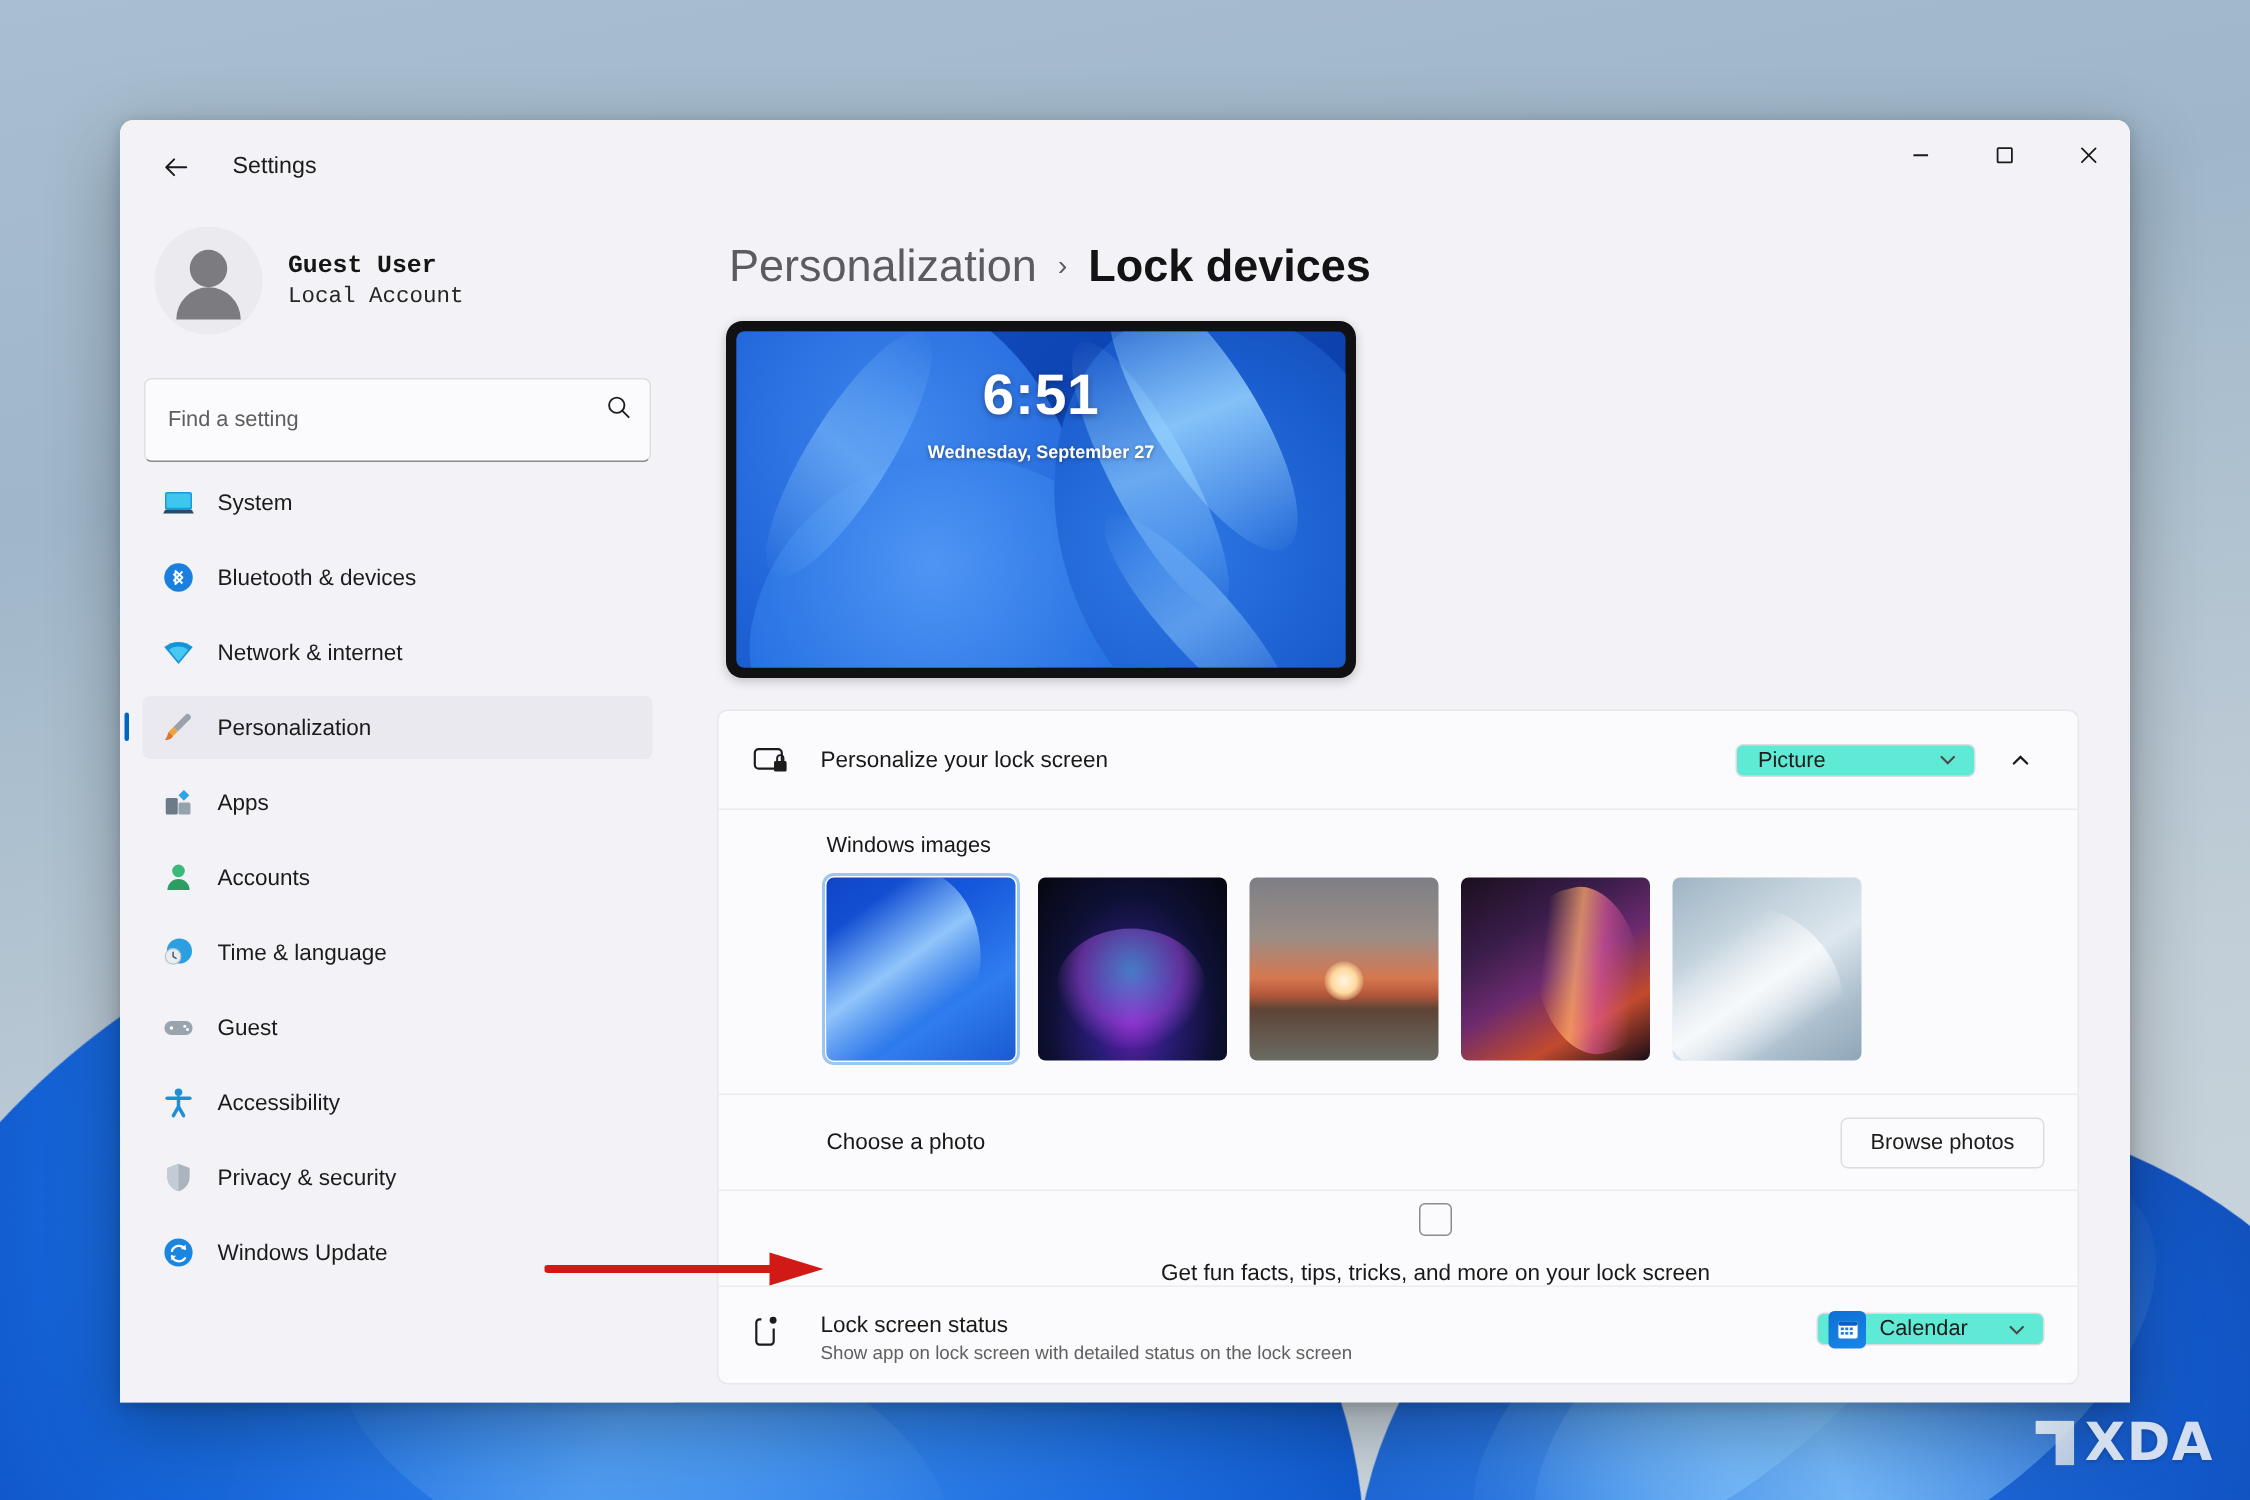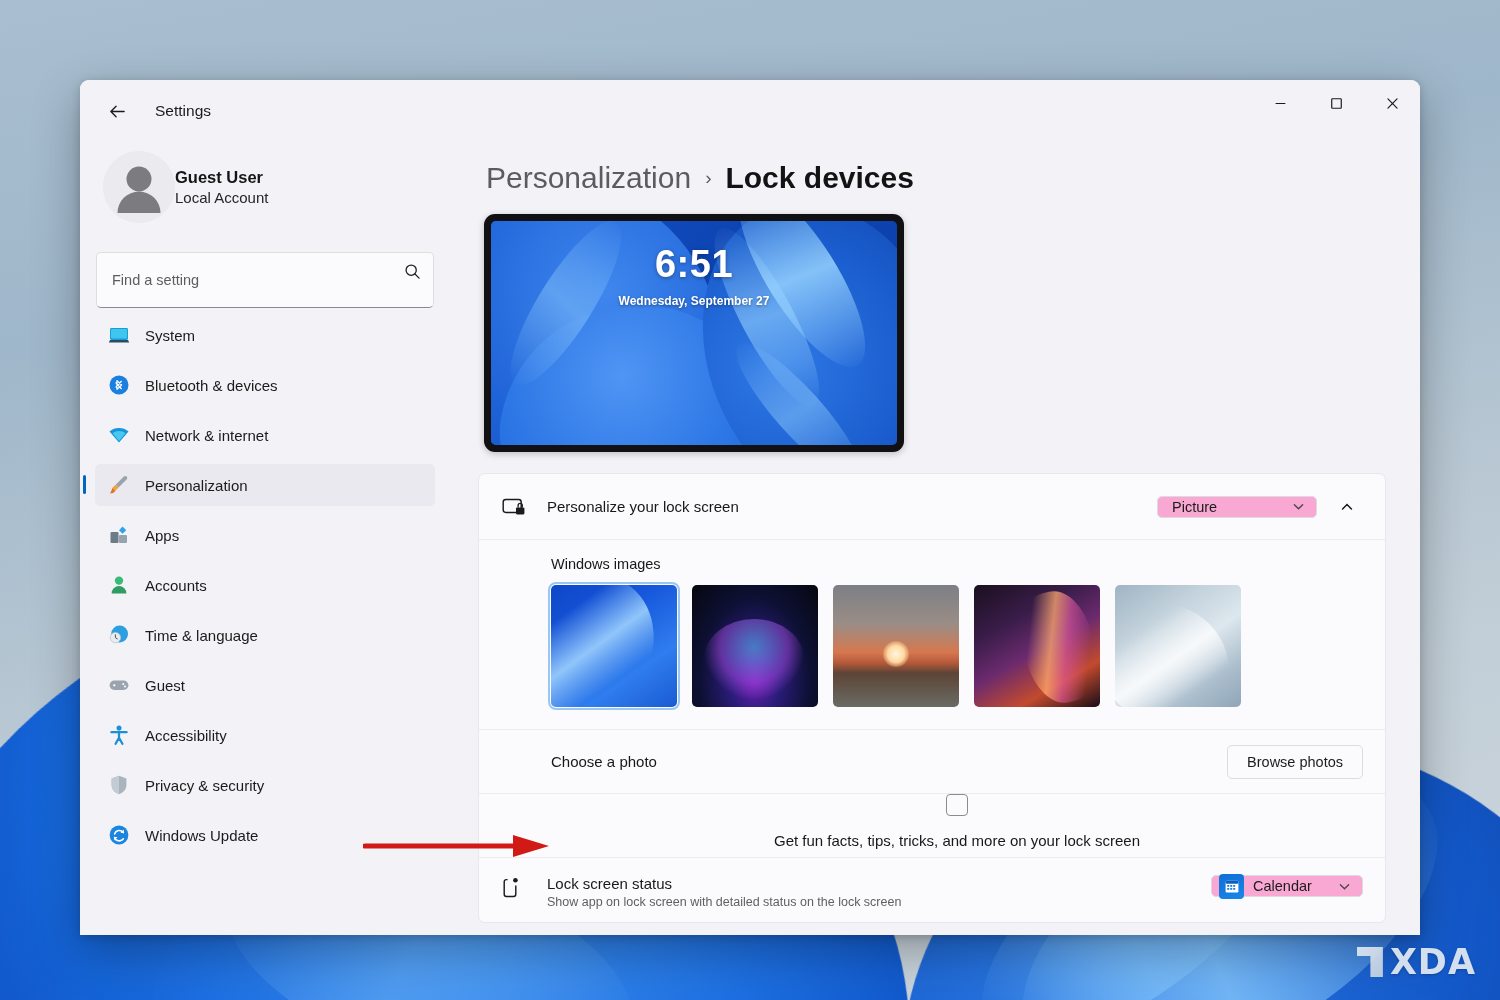--- a/index.html
+++ b/index.html
@@ -120,22 +120,24 @@
   
   #sidebar {
     width: 370px;
     flex-shrink: 0;
     padding: 0 15px;
     background: #f3f3f7;
     overflow: hidden;
   }
   #account-block {
     display: flex; align-items: center;
+    gap: 17px;
     padding: 4px 0 0 8px;
     height: 86px;
+    font-family: Liberation Mono, monospace;
   }
   #avatar {
     width: 72px; height: 72px; border-radius: 50%;
     background: #eaeaee;
     display: flex; align-items: flex-end; justify-content: center;
     overflow: hidden; flex-shrink: 0;
   }
   #avatar svg { width: 72px; height: 72px; }
   #account-name { font-size: 16.5px; font-weight: 700; color: #151515; line-height: 1.35; }
   #account-type { font-size: 15px; color: #262626; line-height: 1.35; }
@@ -269,33 +271,34 @@
     background: #fbfbfd;
     border: 1px solid #e8e8ea;
     border-radius: 7px;
     overflow: hidden;
   }
   .card-row {
     display: flex; align-items: center;
     padding: 0 22px;
     min-height: 66px;
     border-bottom: 1px solid #ececee;
+    justify-content: flex-end;
   }
   .card-row:last-child { border-bottom: none; }
   .row-icon { width: 26px; height: 26px; margin-right: 20px; flex-shrink: 0; color: #1b1b1b; }
   .row-icon svg { width: 26px; height: 26px; }
   .row-label { font-size: 15px; color: #181818; }
   .row-right { margin-left: auto; display: flex; align-items: center; gap: 14px; }
 
   .dropdown {
     height: 22px;
     min-width: 160px;
     border: 1px solid #dcdcdf;
     border-radius: 5px;
-    background: #f9a8d4;
+    background: #5eead4;
     display: flex; align-items: center;
     padding: 0 11px 0 14px;
     gap: 10px;
   }
   .dropdown .dd-label { font-size: 14.5px; color: #1b1b1b; flex: 1; }
   .dropdown .chev { width: 13px; height: 13px; color: #4a4a4a; }
   .expander {
     width: 32px; height: 32px;
     display: flex; align-items: center; justify-content: center;
     border-radius: 5px;

